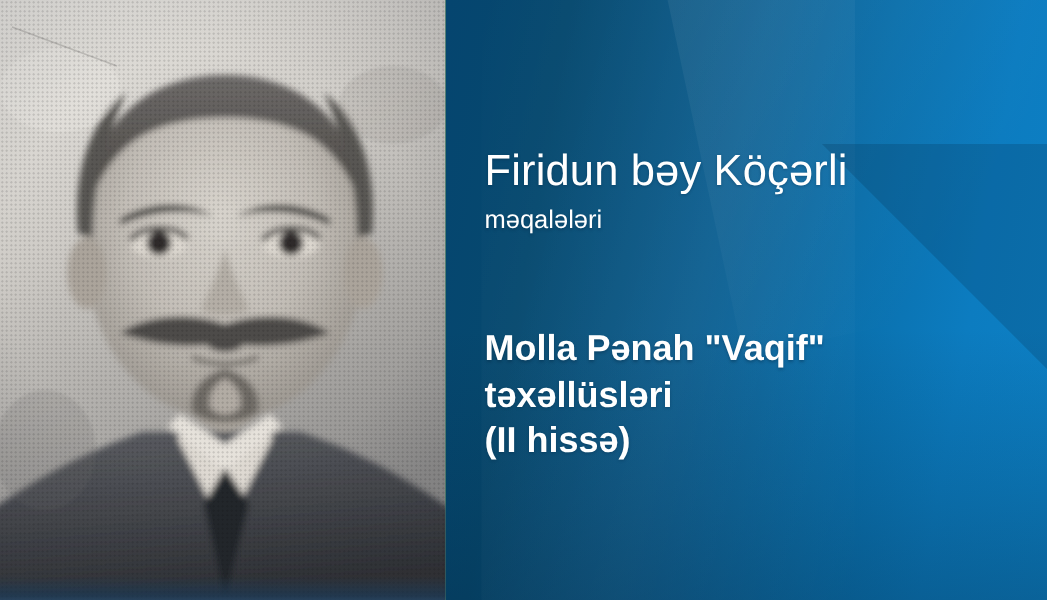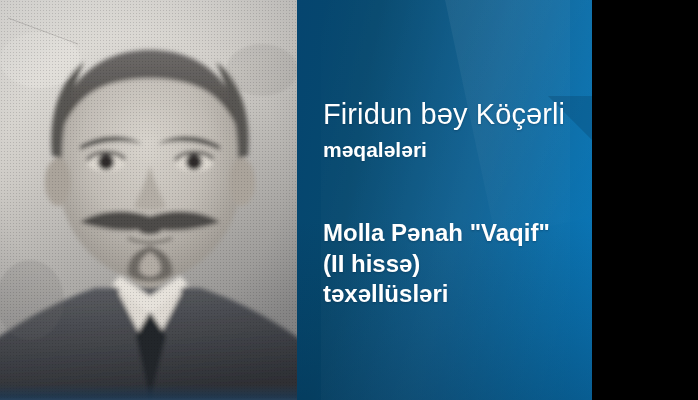--- a/index.html
+++ b/index.html
@@ -2,21 +2,21 @@
 <html><head>
 <meta charset="utf-8">
 <style>
   html, body {
     margin: 0;
     padding: 0;
     background: #000;
   }
   #banner {
     position: relative;
-    width: 592px;
+    width: 698px;
     height: 400px;
     overflow: hidden;
     font-family: "Liberation Sans", sans-serif;
     background: #84cc16;
   }
 
   
   .photo-panel {
     position: absolute;
     left: 0;
@@ -144,22 +144,22 @@
     color: #ffffff;
     font-size: 29px;
     font-weight: 400;
     letter-spacing: .1px;
     line-height: 1.12;
     white-space: nowrap;
     text-shadow: 0 1px 2px rgba(0,30,55,.30);
   }
   .subtitle {
     color: #ffffff;
-    font-size: 21px;
-    font-weight: 700;
+    font-size: 17px;
+    font-weight: 400;
     line-height: 1.2;
     margin-top: 7px;
     text-shadow: 0 1px 2px rgba(0,30,55,.28);
   }
   .headline-group { position: absolute; top: 218px; left: 0; }
   .headline-line {
     color: #ffffff;
     font-size: 24px;
     font-weight: 700;
     line-height: 1.28;
@@ -283,21 +283,21 @@
 
     <div class="text-block">
 
       <div class="title-group">
         <div class="title">Firidun bəy Köçərli</div>
         <div class="subtitle">məqalələri</div>
       </div>
 
       <div class="headline-group">
         <div class="headline-line">Molla Pənah "Vaqif"</div>
+        <div class="headline-line">təxəllüsləri</div>
         <div class="headline-line">(II hissə)</div>
-        <div class="headline-line">təxəllüsləri</div>
       </div>
 
     </div>
 
   </div>
 
 </div>
 
 </body></html>

